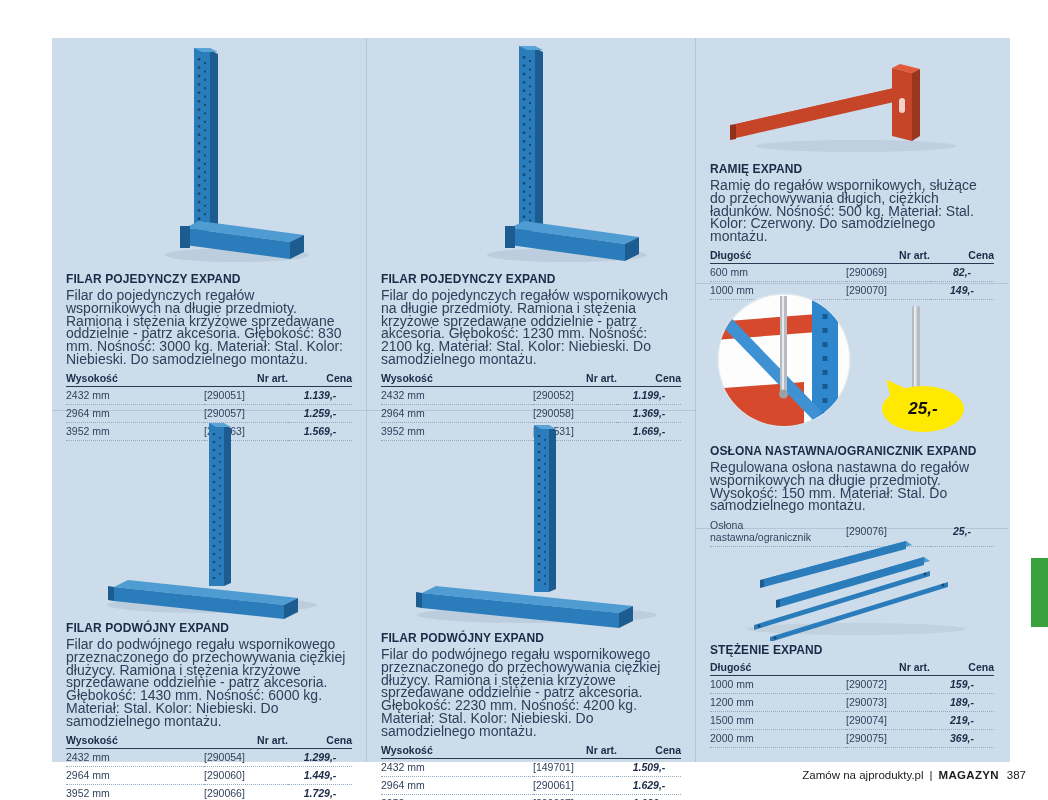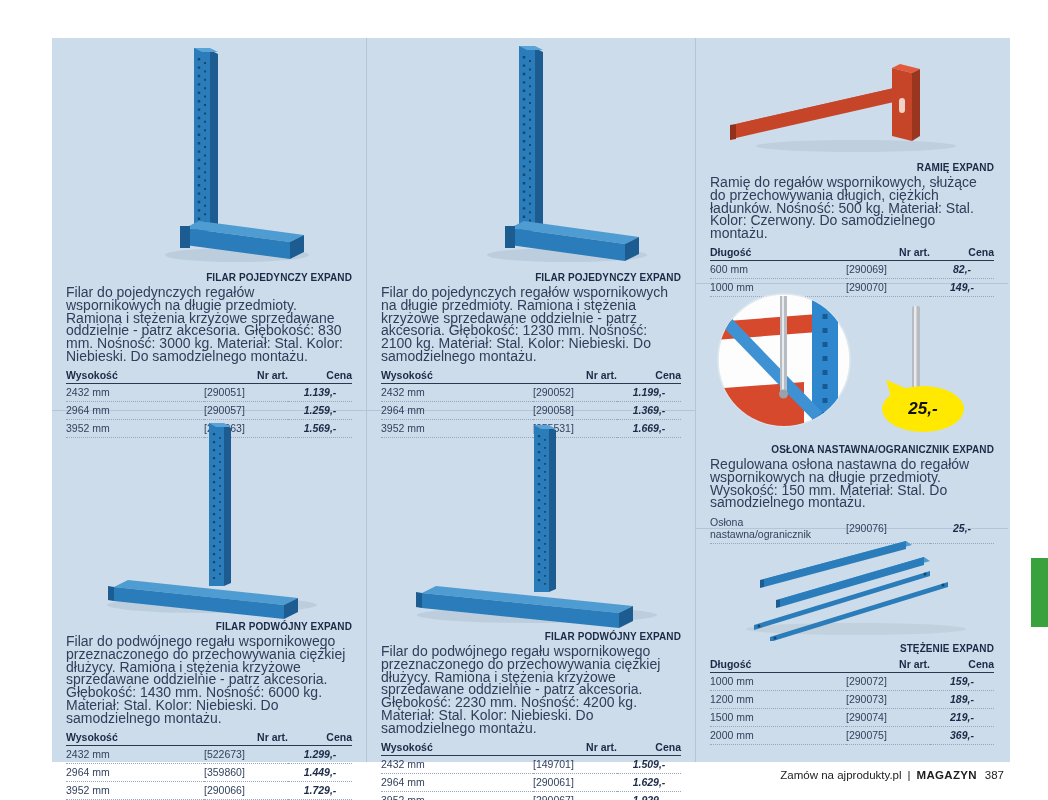--- a/index.html
+++ b/index.html
@@ -7,37 +7,37 @@
         font-family:"Liberation Sans",sans-serif;}
   .content{position:absolute;left:52px;top:38px;width:958px;height:724px;background:#ccdcea;display:flex;}
   .col{position:relative;box-sizing:border-box;height:724px;}
   .col1{width:315px;border-right:1px solid #b3c6d8;}
   .col2{width:329px;border-right:1px solid #b3c6d8;}
   .col3{width:312px;}
   .block{box-sizing:border-box;position:relative;overflow:visible;}
   .hdiv{border-top:1px solid #b3c6d8;height:0;}
   .imgbox{display:block;}
   .ptext{padding:0 14px;}
-  .title{font-size:10px;font-weight:bold;color:#1b2a46;margin:2px 0 3px;letter-spacing:.1px;text-align:right;}
+  .title{font-size:12px;font-weight:bold;color:#1b2a46;margin:2px 0 3px;letter-spacing:.1px;}
   .desc{font-size:14px;line-height:12.8px;color:#2f3e5a;margin:0 0 5px;}
   table{width:100%;border-collapse:collapse;font-size:10.5px;}
   th{color:#1b2a46;border-bottom:1.5px solid #2a3952;padding:1px 0 2px;font-size:10.5px;margin-top:20px;}
   th.c1{text-align:left;}
   th.c2{text-align:right;width:84px;}
   th.c3{text-align:right;width:64px;}
   td{color:#33425e;border-bottom:1px dotted #93a9bf;padding:2px 0 3px;}
   td.c2{}
   td.c3{text-align:center;font-weight:bold;font-style:italic;color:#1b2a46;}
   .bubble{position:absolute;left:186px;top:102px;width:82px;height:46px;background:#ffe900;
           border-radius:50%;display:flex;align-items:center;justify-content:center;
           font-weight:bold;font-style:italic;font-size:17px;color:#111;z-index:3;}
   .bubble-tail{position:absolute;left:6px;top:-9px;width:0;height:0;
           border-bottom:16px solid #ffe900;border-right:20px solid transparent;
           transform:rotate(-14deg);}
-  .footer{position:absolute;top:769px;right:44px;font-size:11.5px;color:#1c1c1c;white-space:nowrap;}
+  .footer{position:absolute;top:769px;right:22px;font-size:11.5px;color:#1c1c1c;white-space:nowrap;}
   .footer .sep{margin:0 6px;}
   .footer .brand{font-weight:bold;letter-spacing:.3px;}
   .footer .pnum{margin-left:8px;}
   .green-tab{position:absolute;right:0;top:558px;width:17px;height:69px;background:#3aa23c;}
 </style>
 </head>
 <body>
 
 <div class="page">
   <div class="content">
@@ -108,26 +108,26 @@
             <thead>
                 <tr>
               <th class="c1">Wysokość</th>
               <th class="c2">Nr art.</th>
               <th class="c3">Cena</th>
             </tr>
               </thead>
             <tbody>
               <tr>
                 <td class="c1">2432 mm</td>
-                <td class="c2">[522673]</td>
+                <td class="c2">[290054]</td>
                 <td class="c3">1.299,-</td>
               </tr>
               <tr>
                 <td class="c1">2964 mm</td>
-                <td class="c2">[359860]</td>
+                <td class="c2">[290060]</td>
                 <td class="c3">1.449,-</td>
               </tr>
               <tr>
                 <td class="c1">3952 mm</td>
                 <td class="c2">[290066]</td>
                 <td class="c3">1.729,-</td>
               </tr>
             </tbody>
           </table>
         </div>

